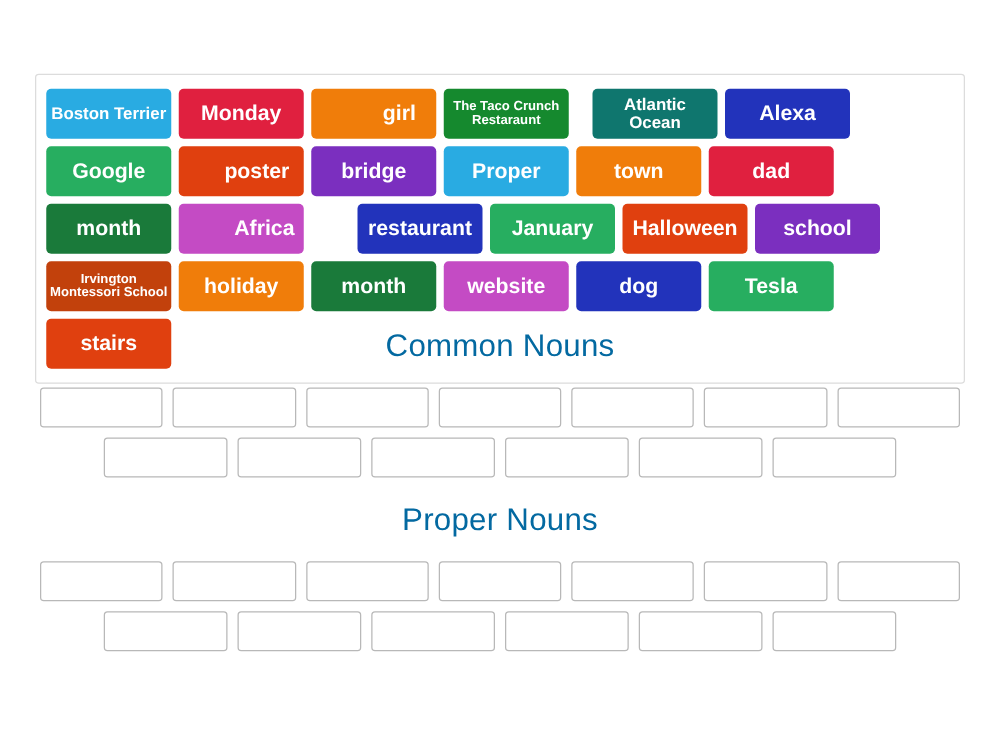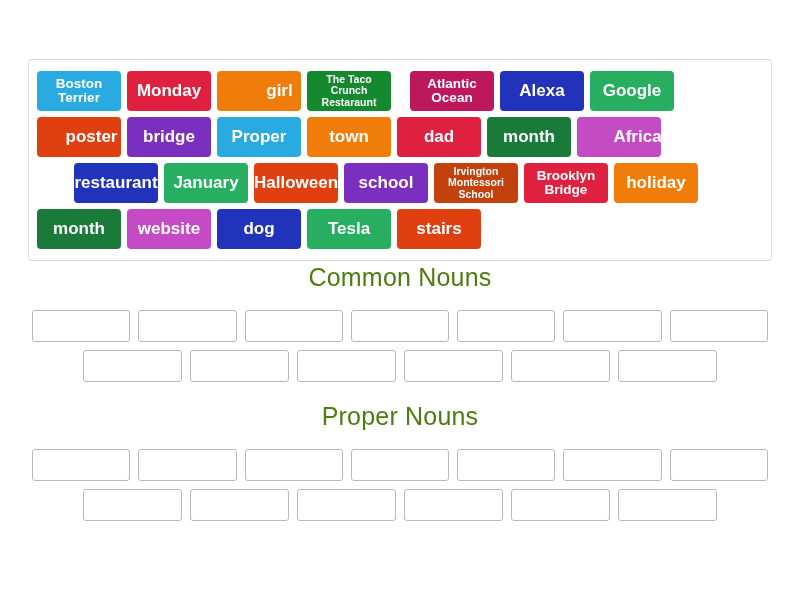--- a/index.html
+++ b/index.html
@@ -32,21 +32,21 @@
     border-radius: 3px;
     background: #ffffff;
     padding: 8px 5px 8px 5px;
   }
   .tile-rows {
     display: flex;
     flex-wrap: wrap;
   }
   .tile {
     height: 40px;
-    width: 84px;
+    width: 100px;
     margin: 3px 3px;
     border-radius: 4px;
     box-sizing: border-box;
     display: flex;
     align-items: center;
     justify-content: center;
     text-align: center;
     color: #ffffff;
     font-weight: bold;
     font-size: 17px;
@@ -64,21 +64,21 @@
     position: absolute;
     left: 28px;
     width: 744px;
   }
   .category.common { top: 264px; }
   .category.proper { top: 403px; }
 
   .cat-title {
     text-align: center;
     font-size: 25px;
-    color: #4d7c0f;
+    color: #0369a1;
     font-weight: normal;
     letter-spacing: 0.2px;
     margin: 0 0 18px 0;
     line-height: 1.1;
   }
 
   .slot-row {
     display: flex;
     justify-content: center;
     margin-bottom: 8px;
@@ -97,36 +97,35 @@
 <body>
 
 <div class="board">
 
   <div class="tile-bank">
     <div class="tile-rows">
         <div class="tile sz-2" style="background: rgb(41, 171, 226);">Boston Terrier</div>
         <div class="tile" style="background: rgb(224, 32, 63);">Monday</div>
         <div class="tile" style="background: rgb(240, 125, 10); padding-left: 44px;">girl</div>
         <div class="tile sz-3" style="background: rgb(21, 137, 46);">The Taco Crunch Restaraunt</div>
-        <div class="tile sz-2" style="background: #be185d; margin-left: 16px;">Atlantic Ocean</div>
+        <div class="tile sz-2" style="background: #0f766e; margin-left: 16px;">Atlantic Ocean</div>
         <div class="tile" style="background: rgb(34, 51, 187);">Alexa</div>
         <div class="tile" style="background: rgb(39, 174, 96);">Google</div>
         <div class="tile" style="background: rgb(224, 64, 15); padding-left: 28px;">poster</div>
         <div class="tile" style="background: rgb(123, 47, 191);">bridge</div>
         <div class="tile" style="background: rgb(41, 171, 226);">Proper</div>
         <div class="tile" style="background: rgb(240, 125, 10);">town</div>
         <div class="tile" style="background: rgb(224, 32, 63);">dad</div>
         <div class="tile" style="background: rgb(26, 122, 58);">month</div>
         <div class="tile" style="background: rgb(196, 75, 196); padding-left: 40px;">Africa</div>
         <div class="tile" style="background: rgb(34, 51, 187); margin-left: 40px;">restaurant</div>
         <div class="tile" style="background: rgb(39, 174, 96);">January</div>
         <div class="tile" style="background: rgb(224, 64, 15);">Halloween</div>
         <div class="tile" style="background: rgb(123, 47, 191);">school</div>
         <div class="tile sz-3" style="background: #c2410c;">Irvington Montessori School</div>
-        <div class="tile sz-2" style="background: rgb(224, 32, 63);">Brooklyn Bridge</div>
         <div class="tile" style="background: rgb(240, 125, 10);">holiday</div>
         <div class="tile" style="background: rgb(26, 122, 58);">month</div>
         <div class="tile" style="background: rgb(196, 75, 196);">website</div>
         <div class="tile" style="background: rgb(34, 51, 187);">dog</div>
         <div class="tile" style="background: rgb(39, 174, 96);">Tesla</div>
         <div class="tile" style="background: rgb(224, 64, 15);">stairs</div>
       </div>
   </div>
 
   <div class="category common">

